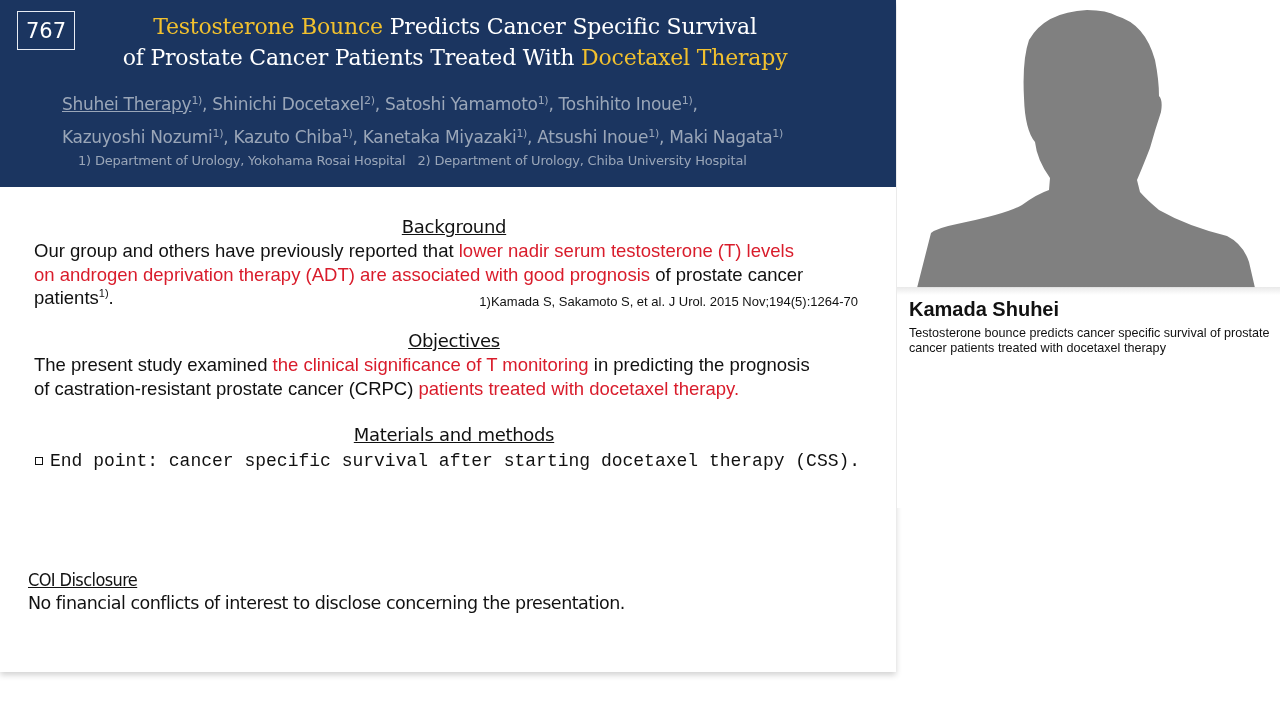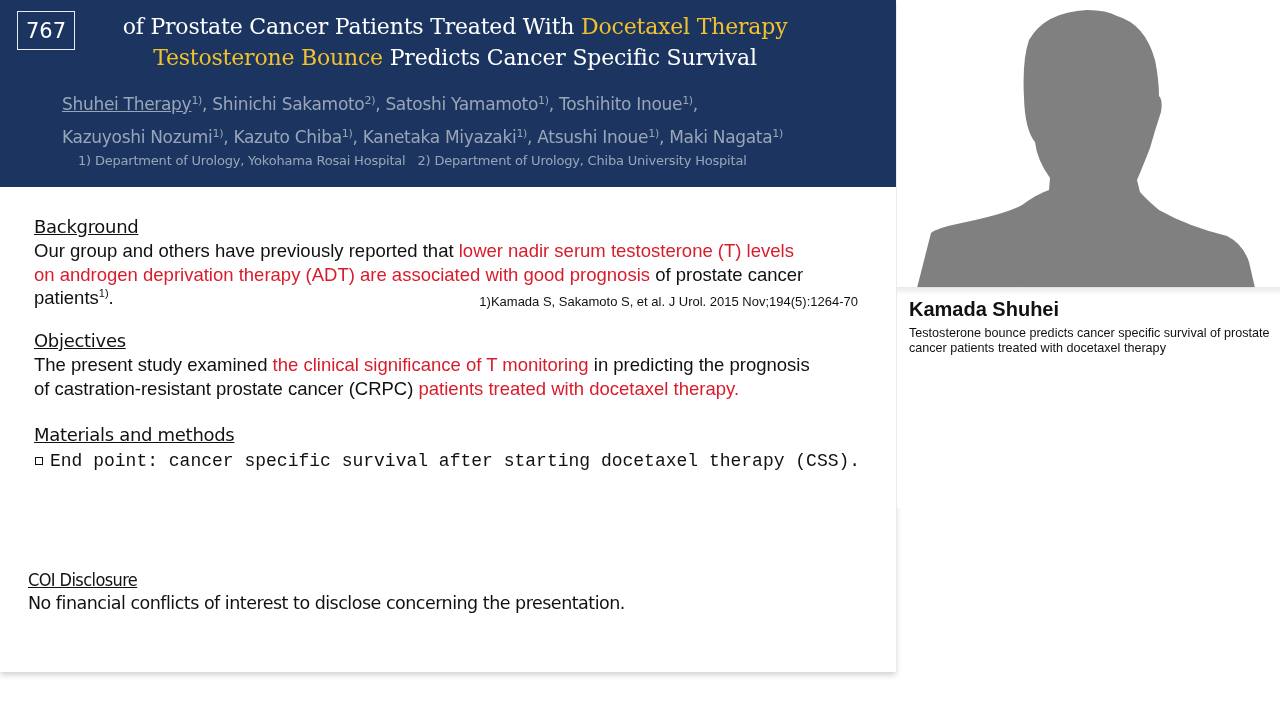--- a/index.html
+++ b/index.html
@@ -38,21 +38,21 @@
     .affil {
       position: absolute; left: 78px; top: 153px; width: 780px;
       font-family: "DejaVu Sans", sans-serif; font-size: 13px; color: #9aa6b8;
       letter-spacing: -0.2px;
     }
     .affil span + span { margin-left: 12px; }
 
     .section { position: absolute; left: 34px; width: 840px; }
     .sec-title {
       font-family: "DejaVu Sans", sans-serif; font-size: 18px; color: #111;
-      text-decoration: underline; letter-spacing: -0.3px; line-height: 24px;
+      text-decoration: underline; letter-spacing: -0.3px; line-height: 24px; text-align: center;
     }
     .body-text {
       font-family: "Liberation Sans", sans-serif; font-size: 18.5px;
       line-height: 23.5px; color: #111;
     }
     .red { color: #d91c2b; }
     .body-text sup { font-size: 11px; vertical-align: 7px; line-height: 0; }
     .ref {
       position: absolute; right: 38px; top: 294px;
       font-family: Liberation Sans, sans-serif; font-size: 13px; color: #111;
@@ -96,26 +96,26 @@
       font-family: "Liberation Sans", sans-serif; font-size: 12.6px; line-height: 15px; color: #111;
     }
   </style>
 </head>
 <body>
 
 <div class="slide">
   <div class="header">
     <div class="poster-num">767</div>
     <div class="title">
+      <div><span class="hl">Testosterone Bounce</span><span> Predicts Cancer Specific Survival</span></div>
       <div><span>of Prostate Cancer Patients Treated With </span><span class="hl">Docetaxel Therapy</span></div>
-      <div><span class="hl">Testosterone Bounce</span><span> Predicts Cancer Specific Survival</span></div>
     </div>
     <div class="authors">
       <div>
-        <span class="presenter">Shuhei Therapy</span><sup>1)</sup><span>, </span><span>Shinichi Sakamoto</span><sup>2)</sup><span>, </span><span>Satoshi Yamamoto</span><sup>1)</sup><span>, </span><span>Toshihito Inoue</span><sup>1)</sup><span>,</span>
+        <span class="presenter">Shuhei Therapy</span><sup>1)</sup><span>, </span><span>Shinichi Docetaxel</span><sup>2)</sup><span>, </span><span>Satoshi Yamamoto</span><sup>1)</sup><span>, </span><span>Toshihito Inoue</span><sup>1)</sup><span>,</span>
       </div>
       <div>
         <span>Kazuyoshi Nozumi</span><sup>1)</sup><span>, </span><span>Kazuto Chiba</span><sup>1)</sup><span>, </span><span>Kanetaka Miyazaki</span><sup>1)</sup><span>, </span><span>Atsushi Inoue</span><sup>1)</sup><span>, </span><span>Maki Nagata</span><sup>1)</sup>
       </div>
     </div>
     <div class="affil">
       <span>1) Department of Urology, Yokohama Rosai Hospital</span><span>2) Department of Urology, Chiba University Hospital</span>
     </div>
   </div>
 

